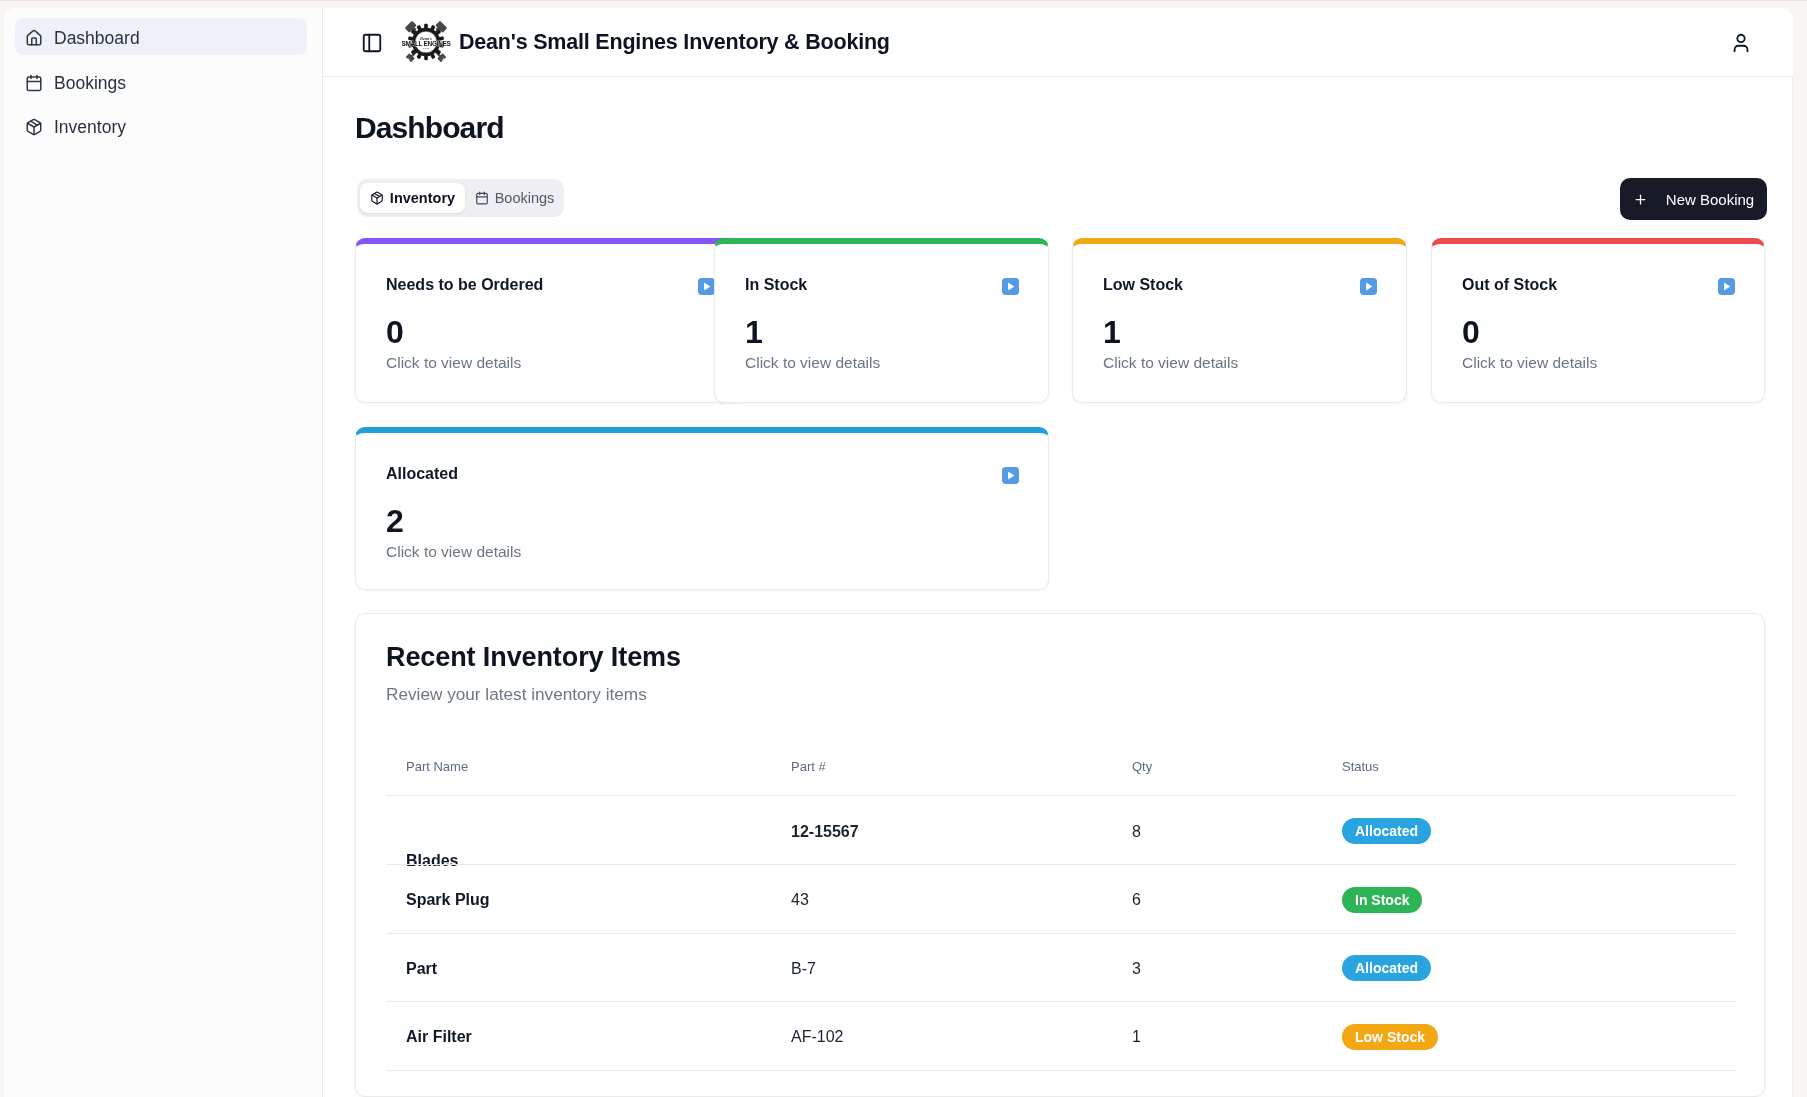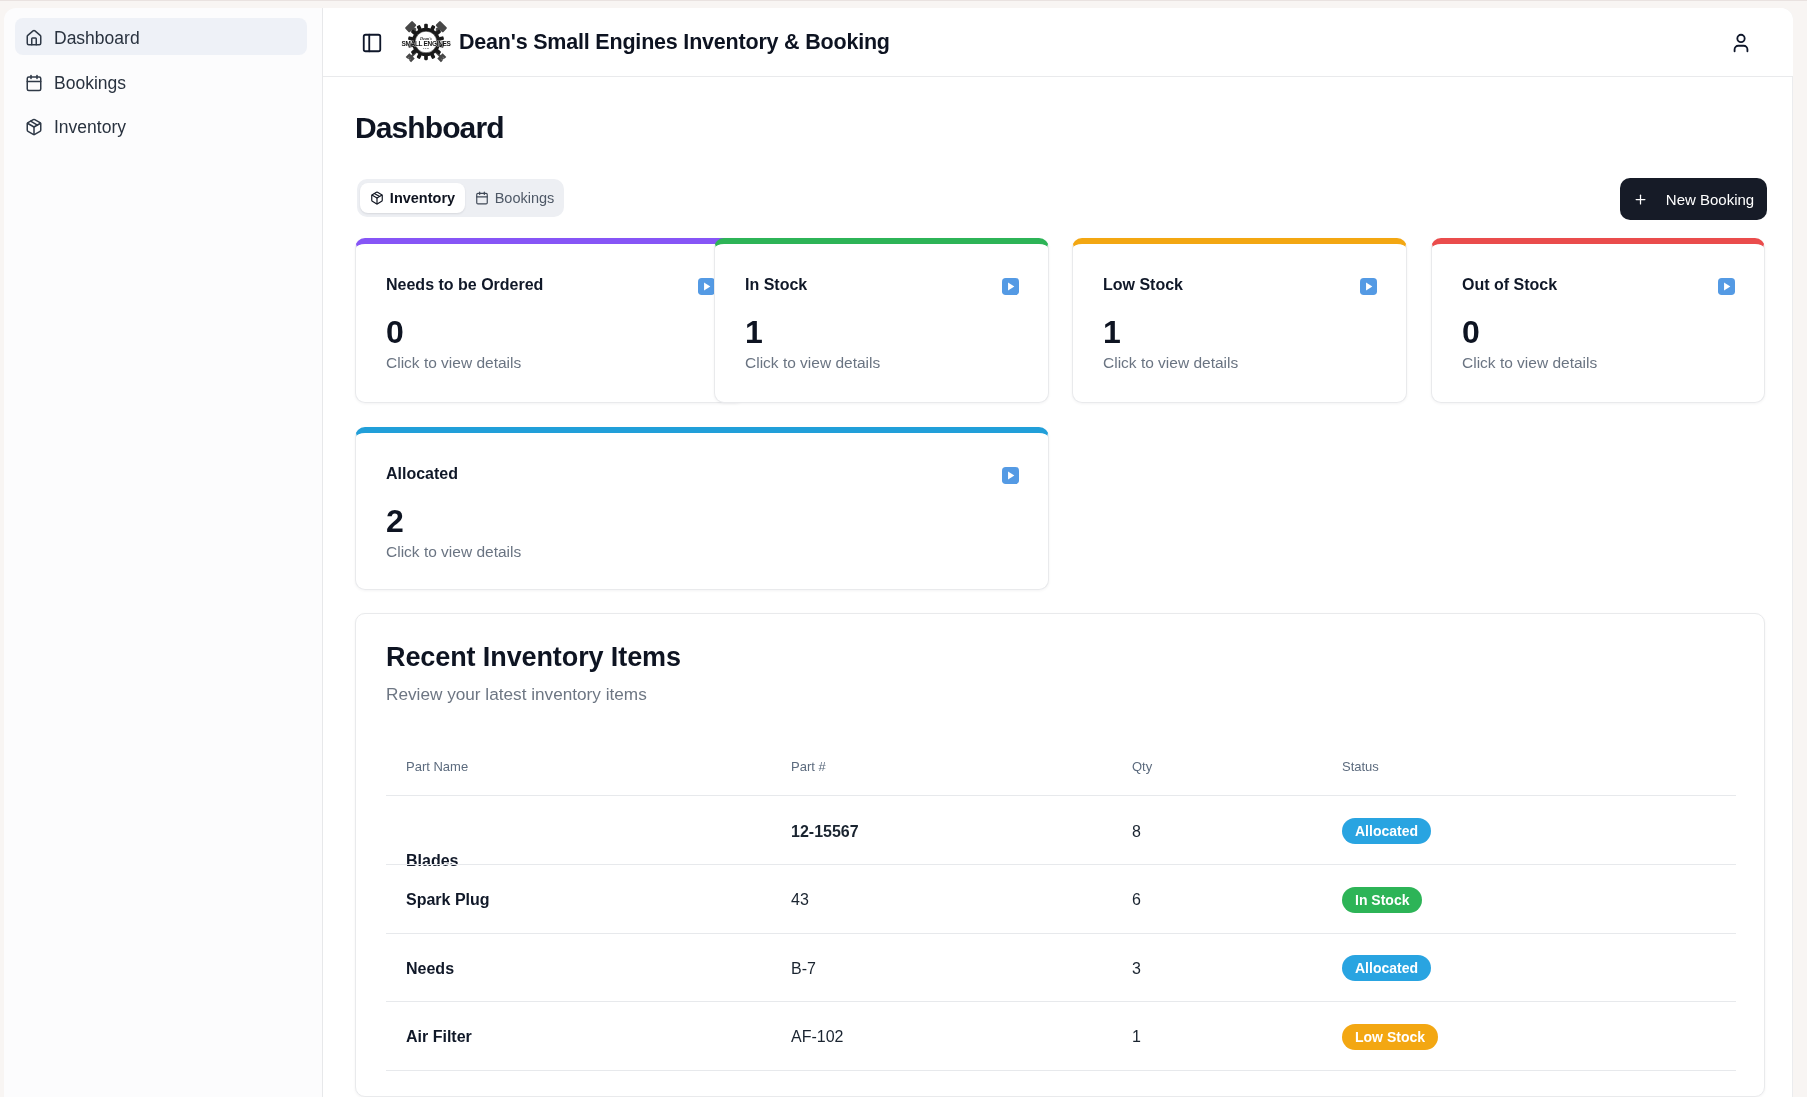--- a/index.html
+++ b/index.html
@@ -241,21 +241,21 @@
   <div class="td" style="left:776px; top:209px;">8</div>
   <div class="badge" style="left:986px; top:204px; background:#29a4e1;">Allocated</div>
   <div class="rule" style="top:250px;"></div>
 
   <div class="td b" style="left:50px; top:277px;">Spark Plug</div>
   <div class="td" style="left:435px; top:277px;">43</div>
   <div class="td" style="left:776px; top:277px;">6</div>
   <div class="badge" style="left:986px; top:273px; background:#2db457;">In Stock</div>
   <div class="rule" style="top:319px;"></div>
 
-  <div class="td b" style="left:50px; top:346px;">Needs</div>
+  <div class="td b" style="left:50px; top:346px;">Part</div>
   <div class="td" style="left:435px; top:346px;">B-7</div>
   <div class="td" style="left:776px; top:346px;">3</div>
   <div class="badge" style="left:986px; top:341px; background:#29a4e1;">Allocated</div>
   <div class="rule" style="top:387px;"></div>
 
   <div class="td b" style="left:50px; top:414px;">Air Filter</div>
   <div class="td" style="left:435px; top:414px;">AF-102</div>
   <div class="td" style="left:776px; top:414px;">1</div>
   <div class="badge" style="left:986px; top:410px; background:#f3a712;">Low Stock</div>
   <div class="rule" style="top:456px;"></div>

